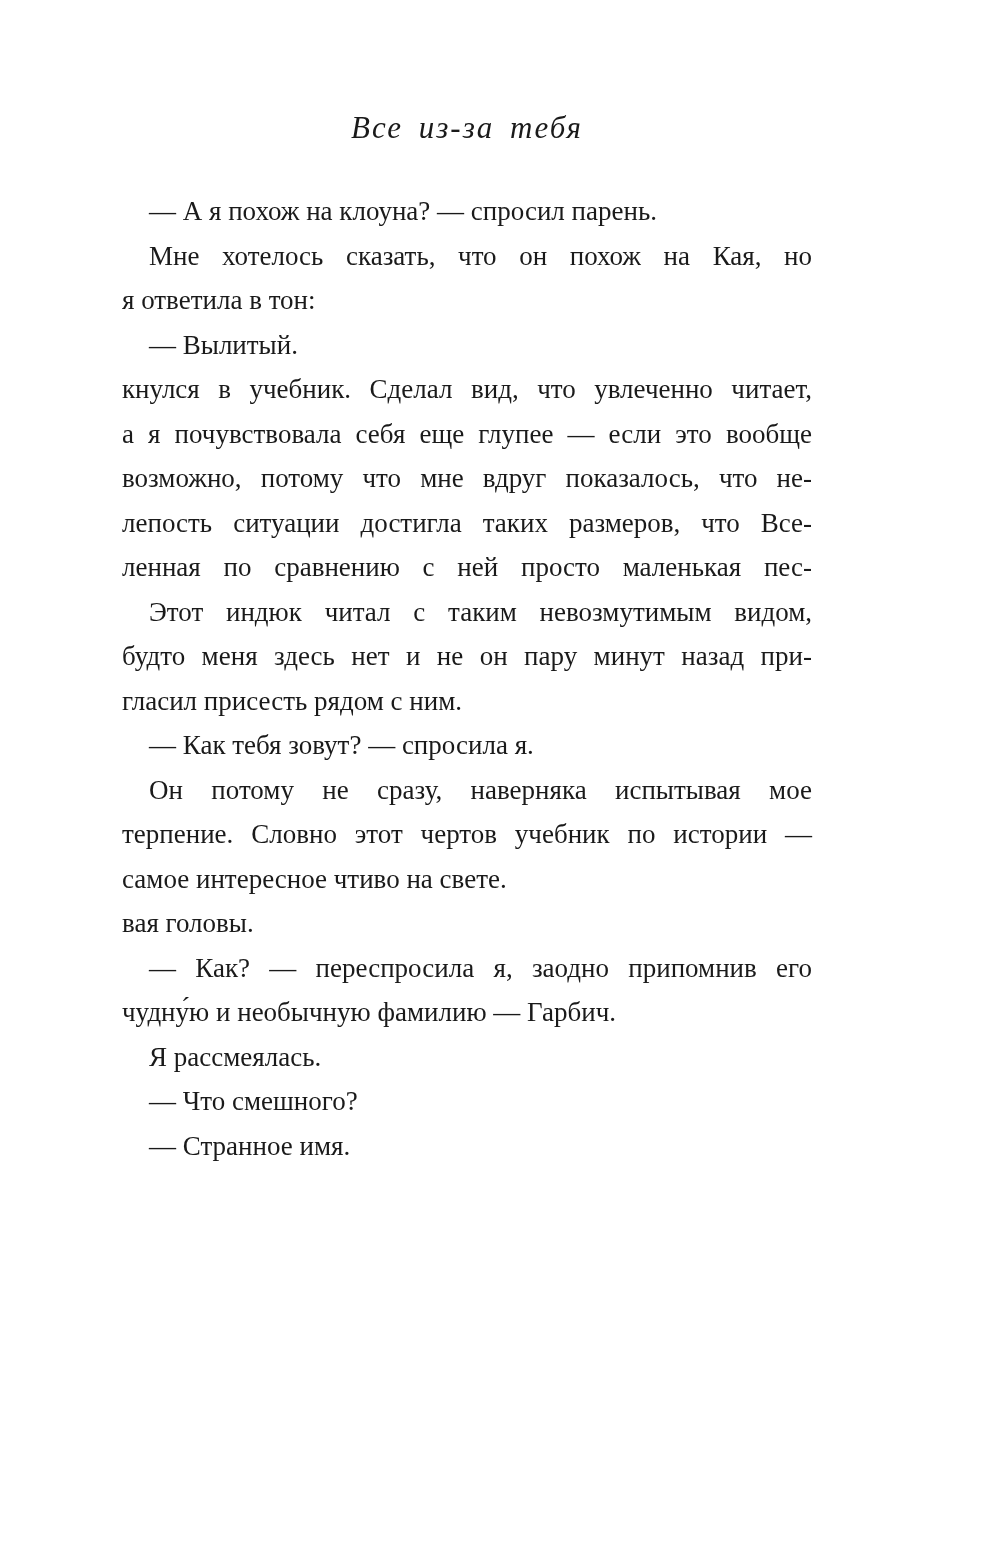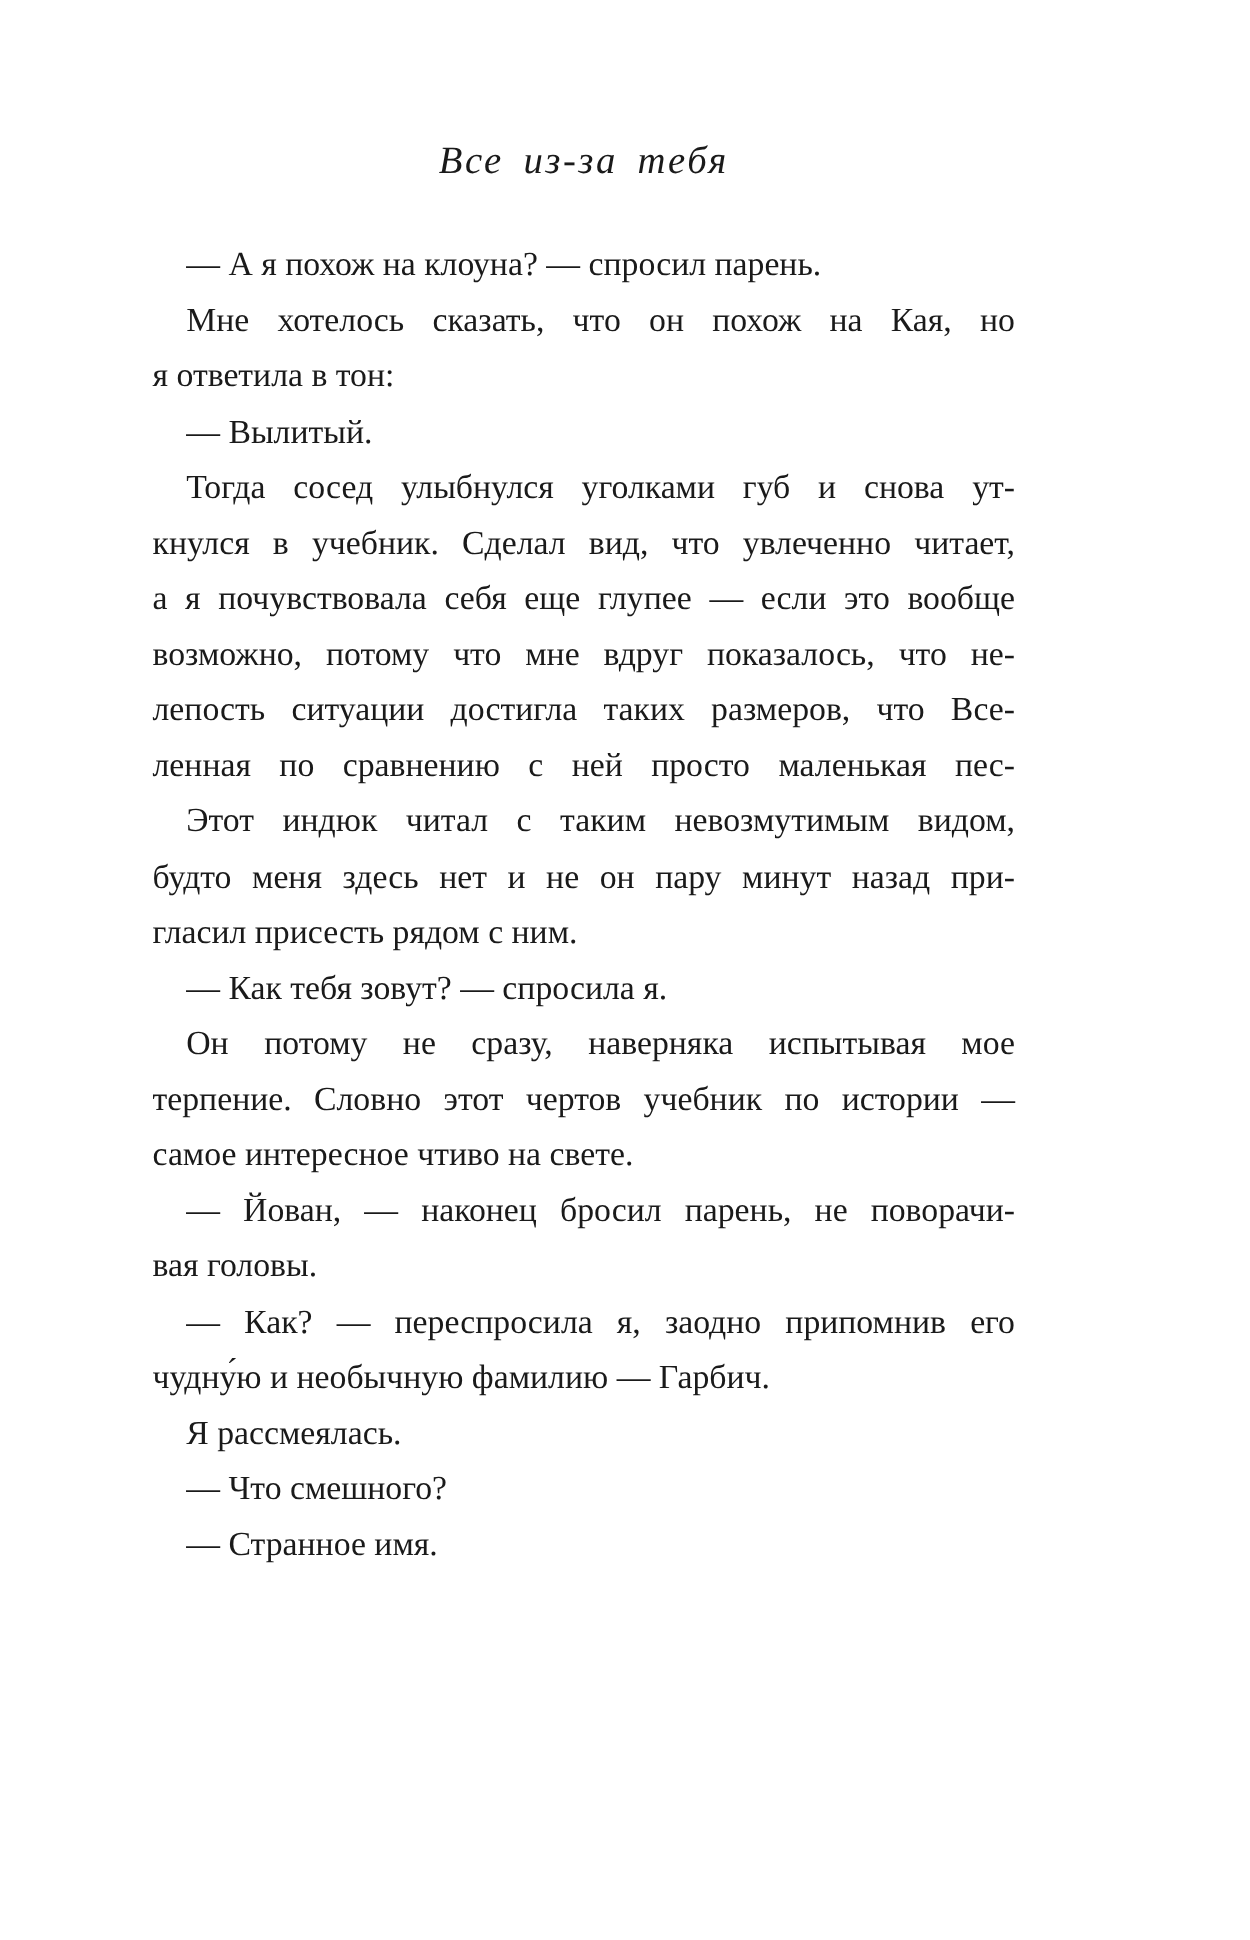--- a/index.html
+++ b/index.html
@@ -76,42 +76,40 @@
         <div class="line first">— А я похож на клоуна? — спросил парень.</div>
       </div>
       <div class="paragraph">
         <div class="line first just">Мне хотелось сказать, что он похож на Кая, но</div>
         <div class="line">я ответила в тон:</div>
       </div>
       <div class="paragraph">
         <div class="line first">— Вылитый.</div>
       </div>
       <div class="paragraph">
-        <div class="line first just">Тогда сосед улыбнулся уголками губ и снова ут-</div>
         <div class="line just">кнулся в учебник. Сделал вид, что увлеченно читает,</div>
         <div class="line just">а я почувствовала себя еще глупее — если это вообще</div>
         <div class="line just">возможно, потому что мне вдруг показалось, что не-</div>
         <div class="line just">лепость ситуации достигла таких размеров, что Все-</div>
         <div class="line just">ленная по сравнению с ней просто маленькая пес-</div>
       </div>
       <div class="paragraph">
         <div class="line first just">Этот индюк читал с таким невозмутимым видом,</div>
         <div class="line just">будто меня здесь нет и не он пару минут назад при-</div>
         <div class="line">гласил присесть рядом с ним.</div>
       </div>
       <div class="paragraph">
         <div class="line first">— Как тебя зовут? — спросила я.</div>
       </div>
       <div class="paragraph">
         <div class="line first just">Он потому не сразу, наверняка испытывая мое</div>
         <div class="line just">терпение. Словно этот чертов учебник по истории —</div>
         <div class="line">самое интересное чтиво на свете.</div>
       </div>
       <div class="paragraph">
-        <div class="line first just">— Йован, — наконец бросил парень, не поворачи-</div>
         <div class="line">вая головы.</div>
       </div>
       <div class="paragraph">
         <div class="line first just">— Как? — переспросила я, заодно припомнив его</div>
         <div class="line">чудну́ю и необычную фамилию — Гарбич.</div>
       </div>
       <div class="paragraph">
         <div class="line first">Я рассмеялась.</div>
       </div>
       <div class="paragraph">

